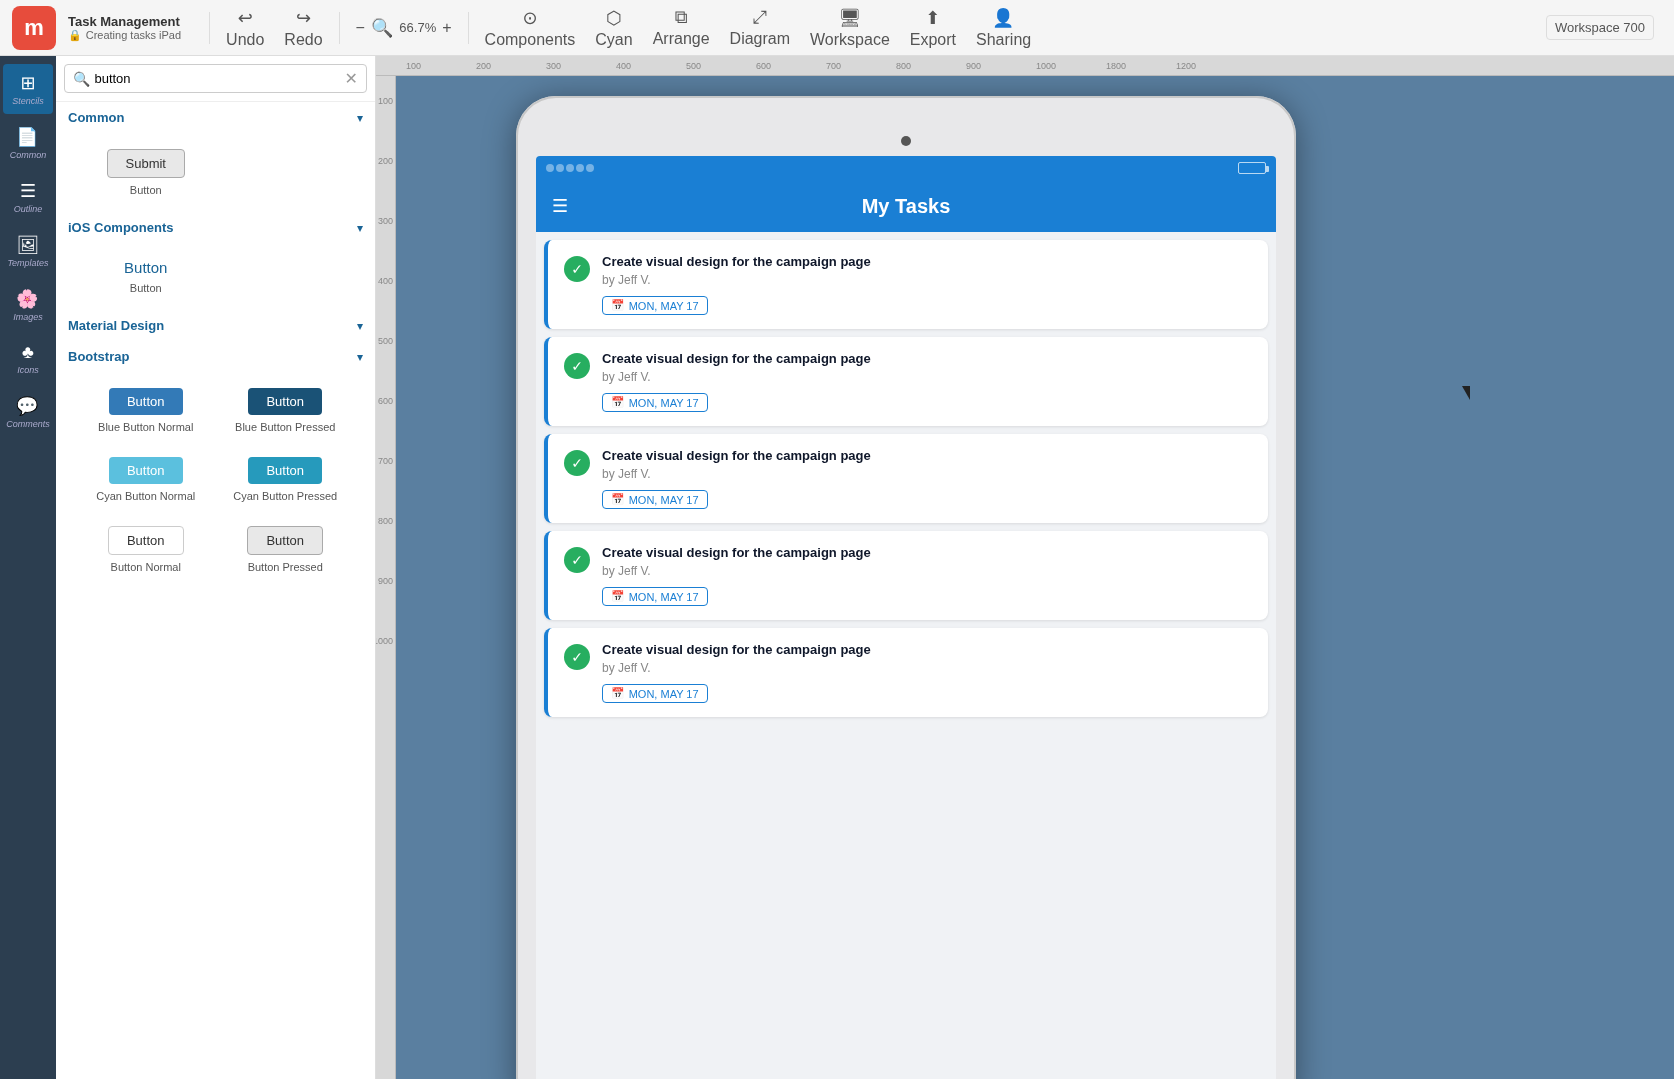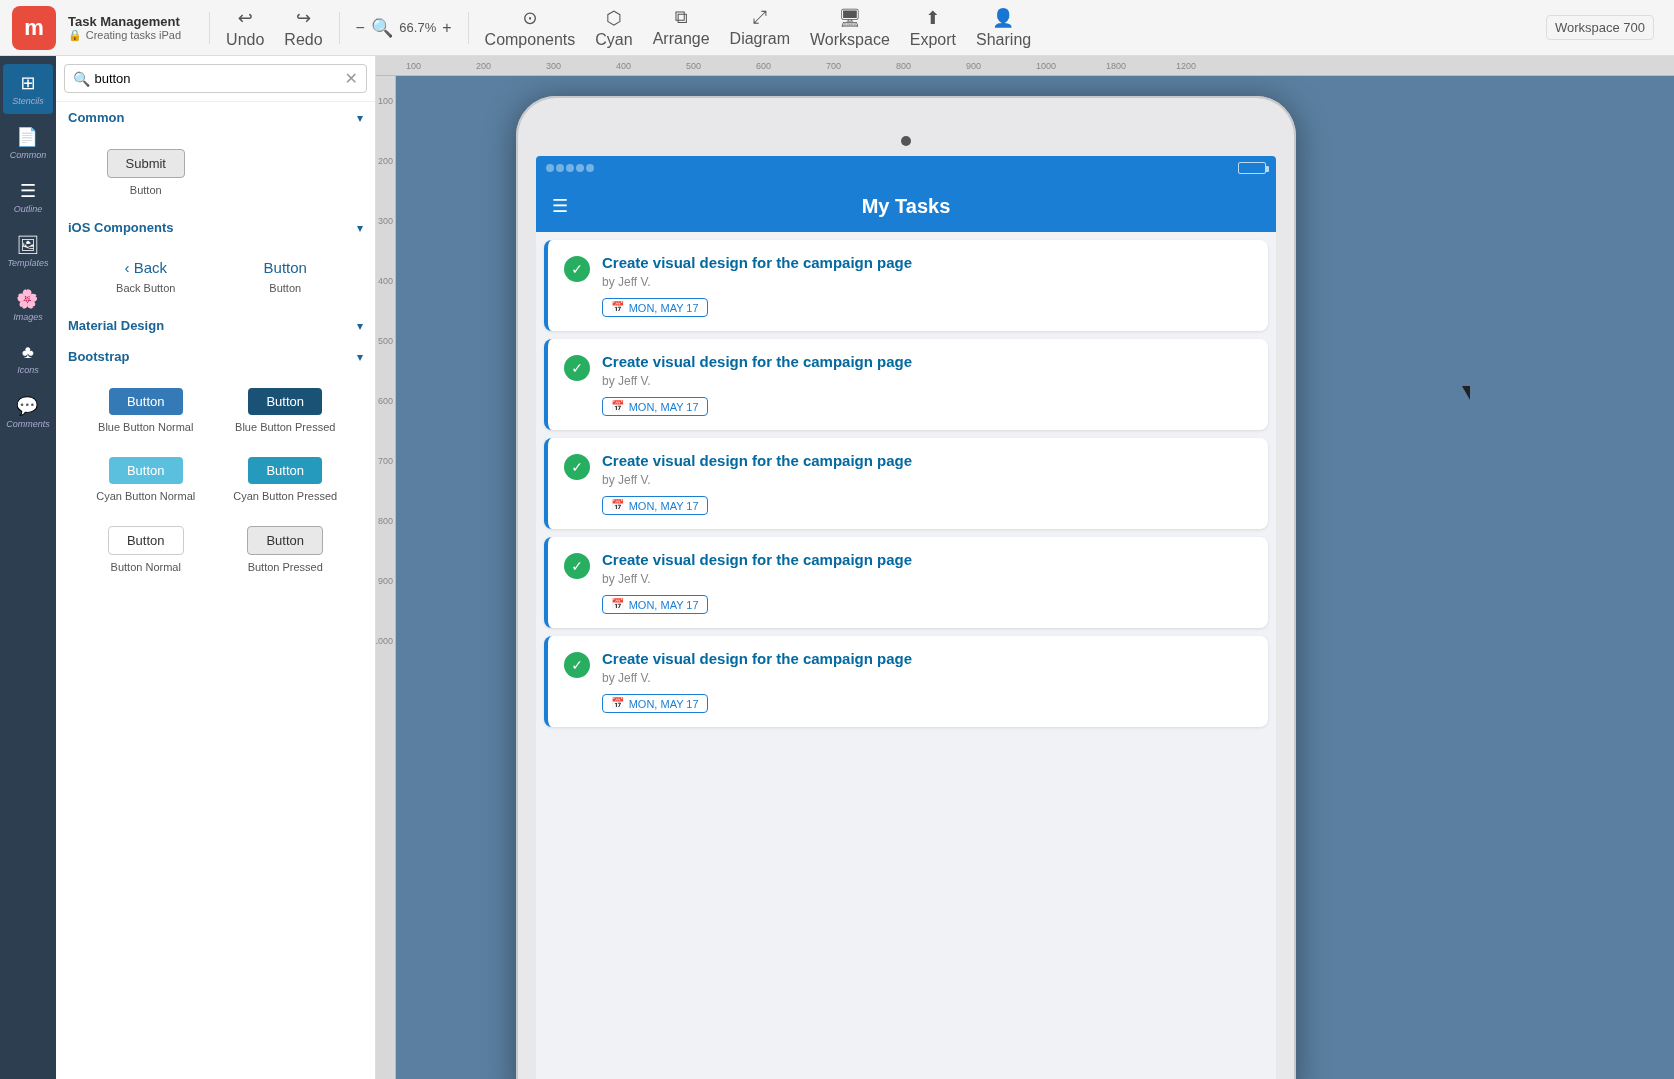--- a/index.html
+++ b/index.html
@@ -317,21 +317,21 @@
     .task-check {
       width: 26px; height: 26px;
       border-radius: 50%;
       background: #27ae60;
       display: flex; align-items: center; justify-content: center;
       color: white; font-size: 14px;
       flex-shrink: 0;
       margin-top: 2px;
     }
     .task-content { flex: 1; }
-    .task-title { font-size: 15px; font-weight: 700; color: #0369a1; margin-bottom: 4px; }
+    .task-title { font-size: 13px; font-weight: 700; color: #0f172a; margin-bottom: 4px; }
     .task-author { font-size: 12px; color: #888; margin-bottom: 8px; }
     .task-date-badge {
       display: inline-flex; align-items: center; gap: 4px;
       border: 1px solid #1a7fd4;
       border-radius: 4px;
       padding: 2px 8px;
       font-size: 11px; color: #1a7fd4;
     }
     .cal-icon { font-size: 11px; }
 
@@ -467,24 +467,20 @@
           <button class="stencil-submit">Submit</button>
           <span class="stencil-label">Button</span>
         </div>
       </div>
 
       <div class="section-header">
         <span class="section-header-label">iOS Components</span>
         <span class="section-arrow">▾</span>
       </div>
       <div class="stencil-grid">
-        <div class="stencil-item">
-          <span class="stencil-back">‹ Back</span>
-          <span class="stencil-label">Back Button</span>
-        </div>
         <div class="stencil-item">
           <span class="stencil-ios-btn">Button</span>
           <span class="stencil-label">Button</span>
         </div>
       </div>
 
       <div class="section-header">
         <span class="section-header-label">Material Design</span>
         <span class="section-arrow">▾</span>
       </div>

